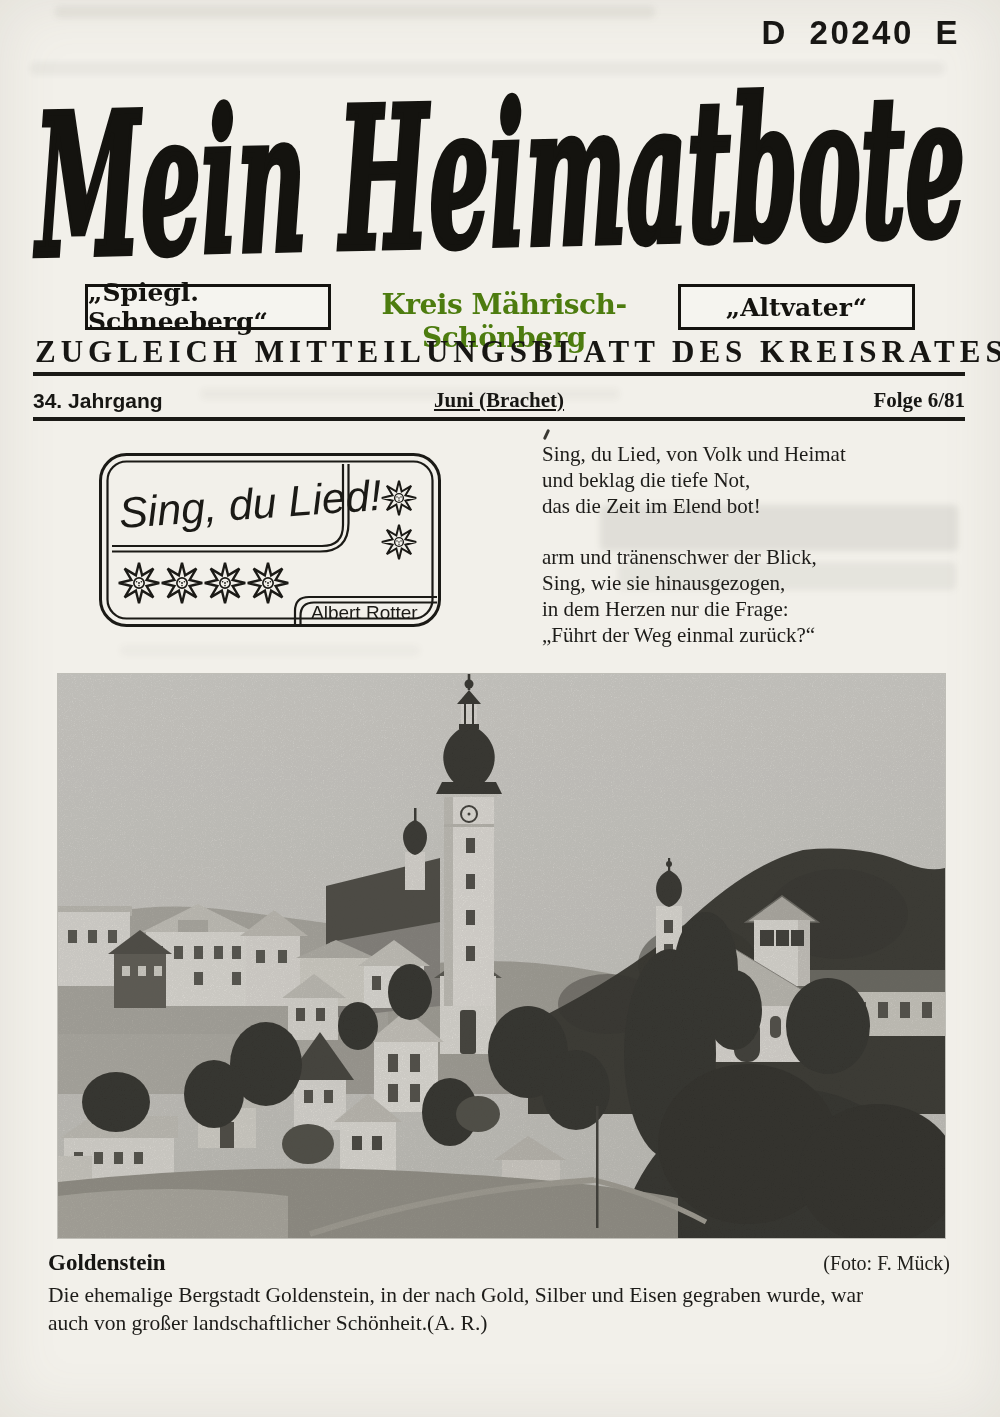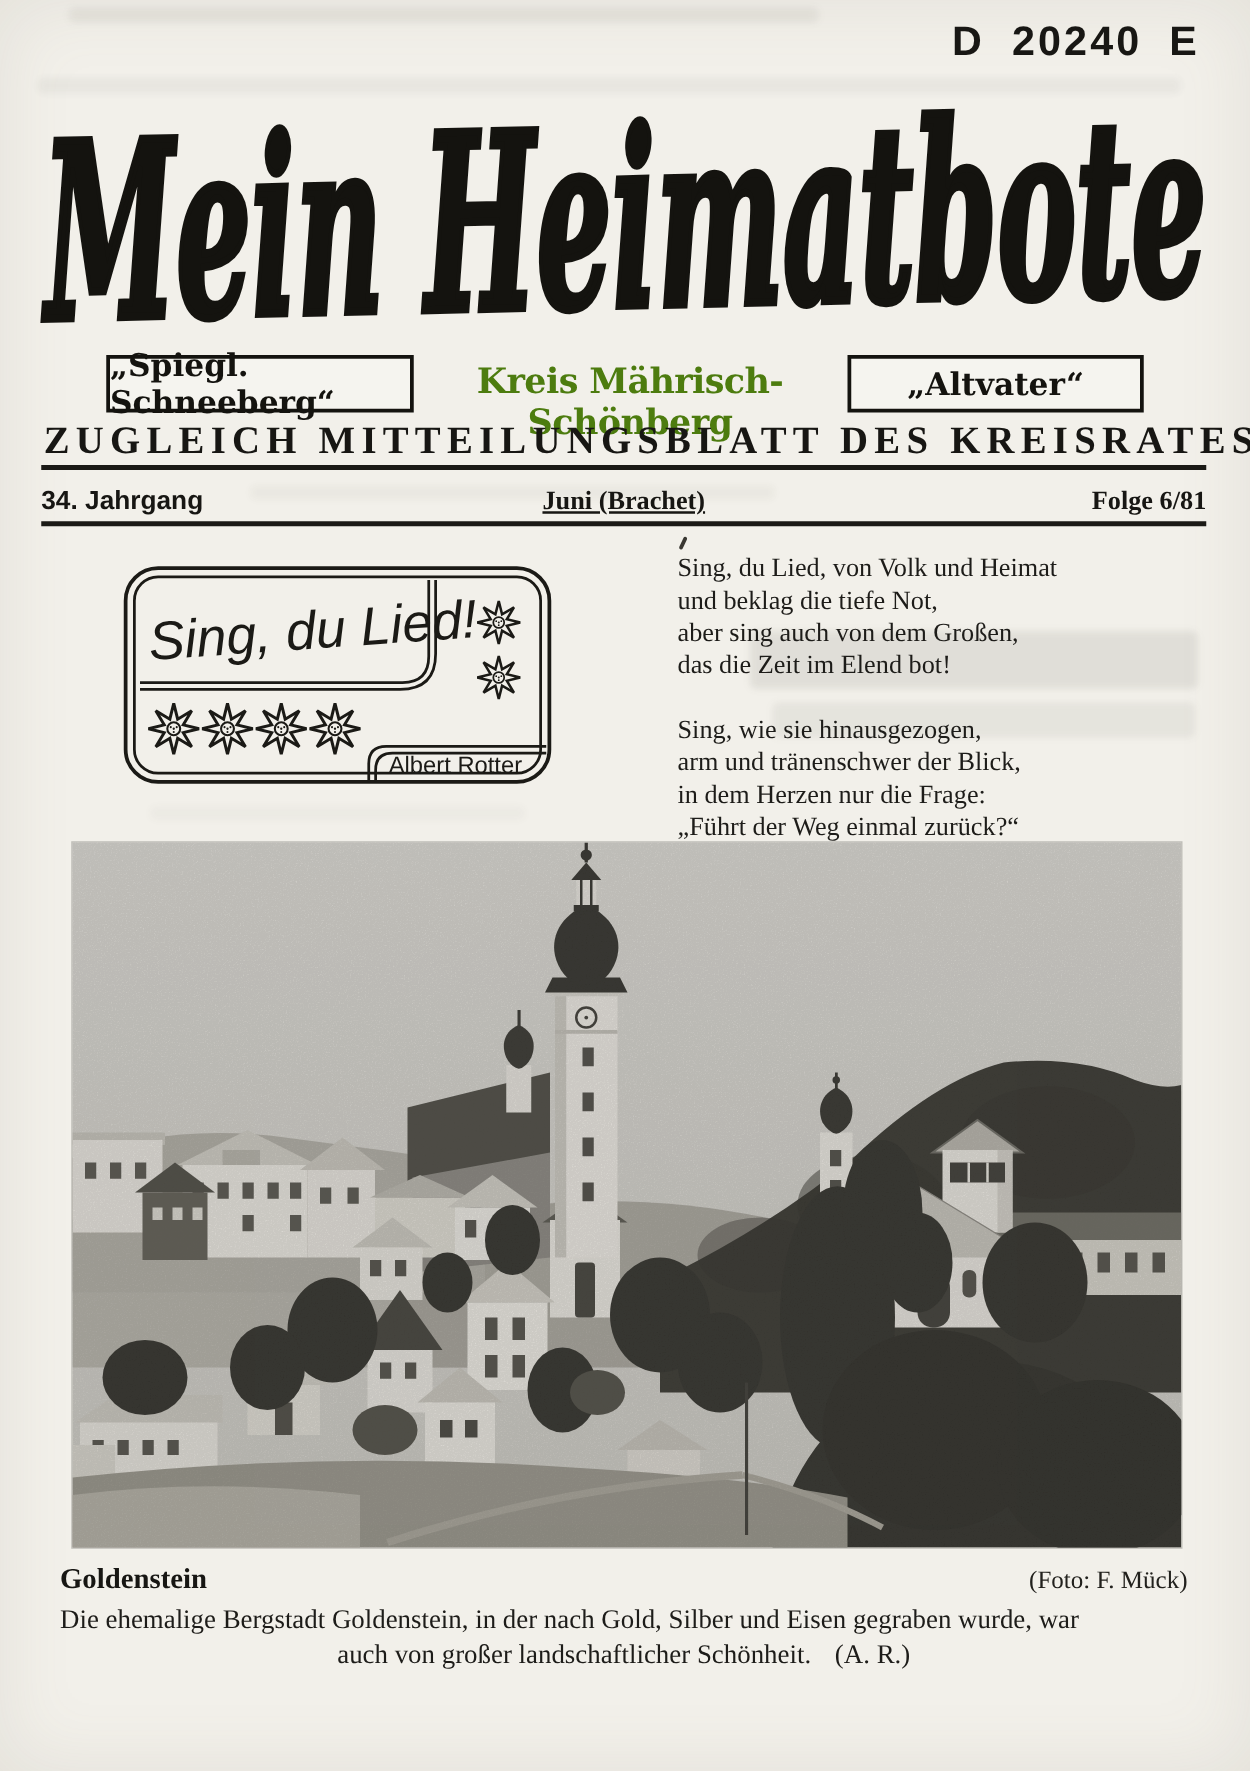--- a/index.html
+++ b/index.html
@@ -69,21 +69,21 @@
 
   .caprow{
     position:absolute;left:48px;top:1250px;width:902px;
     display:flex;justify-content:space-between;align-items:baseline;
   }
   .captitle{font-weight:bold;font-size:23px;color:#171613;}
   .capcredit{font-size:20px;color:#22211d;}
   .capline1{position:absolute;left:48px;top:1283px;width:902px;font-size:21.5px;color:#1d1c19;}
   .capline2{
     position:absolute;left:48px;top:1311px;width:902px;font-size:21.5px;color:#1d1c19;
-    display:flex;justify-content:center;gap:19px;
+    display:flex;justify-content:flex-start;
   }
 </style>
 </head>
 <body>
 
 <div class="page">
 
   <div class="bleed b1"></div>
   <div class="bleed b2"></div>
   <div class="bleed b3"></div>
@@ -157,26 +157,25 @@
     <path d="M202.5,173 V164 Q202.5,150.5 216,150.5 H339" fill="none" stroke="#1b1a16" stroke-width="2.2"></path>
     <text x="213" y="166.5" font-family="Liberation Sans, sans-serif" font-size="19" fill="#1b1a16">Albert Rotter</text>
   </svg>
 
   <div class="tick"></div>
 
   <div class="poem">
     <div class="stanza">
       <div>Sing, du Lied, von Volk und Heimat</div>
       <div>und beklag die tiefe Not,</div>
-      <div>aber sing auch von dem Großen,</div>
       <div>das die Zeit im Elend bot!</div>
     </div>
     <div class="stanza">
+      <div>arm und tränenschwer der Blick,</div>
       <div>Sing, wie sie hinausgezogen,</div>
-      <div>arm und tränenschwer der Blick,</div>
       <div>in dem Herzen nur die Frage:</div>
       <div>„Führt der Weg einmal zurück?“</div>
     </div>
     <div class="cont">(Fortsetzung Seite 2)</div>
   </div>
 
   <svg class="photo" width="887" height="564" viewBox="0 0 887 564">
     <defs>
       <linearGradient id="skyg" x1="0" y1="0" x2="0" y2="1">
         <stop offset="0" stop-color="#dcdad5"></stop>

